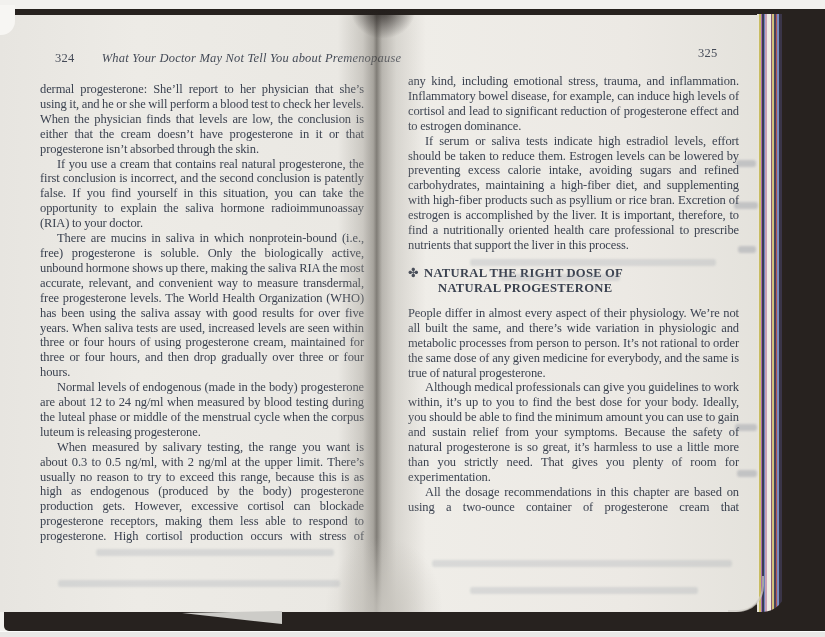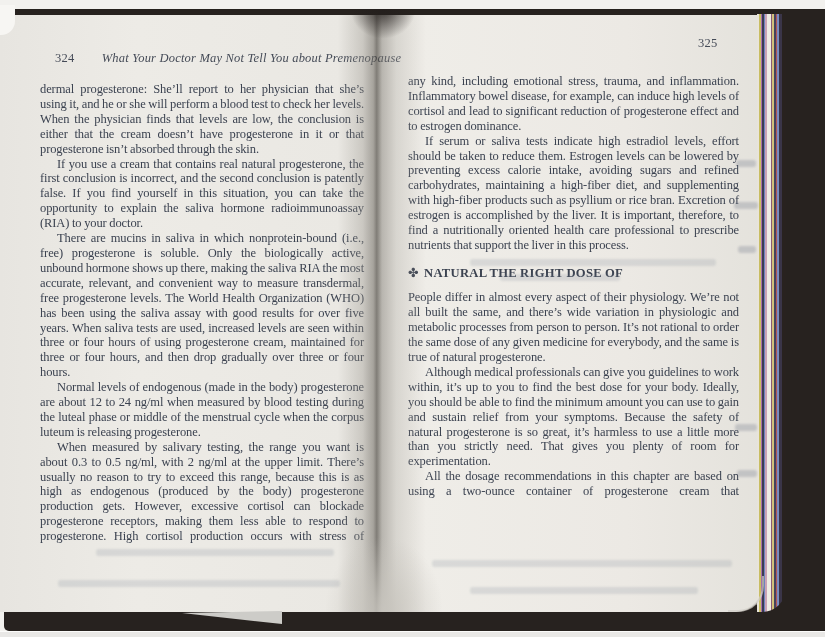--- a/index.html
+++ b/index.html
@@ -132,29 +132,30 @@
   </div>
 
   <div class="col" style="left:40px;top:82px;width:324px;">
     <p>dermal progesterone: She’ll report to her physician that she’s using it, and he or she will perform a blood test to check her levels. When the physician finds that levels are low, the conclusion is either that the cream doesn’t have progesterone in it or that progesterone isn’t absorbed through the skin.</p>
     <p class="ind">If you use a cream that contains real natural progesterone, the first conclusion is incorrect, and the second conclusion is patently false. If you find yourself in this situation, you can take the opportunity to explain the saliva hormone radioimmunoassay (RIA) to your doctor.</p>
     <p class="ind">There are mucins in saliva in which nonprotein-bound (i.e., free) progesterone is soluble. Only the biologically active, unbound hormone shows up there, making the saliva RIA the most accurate, relevant, and convenient way to measure transdermal, free progesterone levels. The World Health Organization (WHO) has been using the saliva assay with good results for over five years. When saliva tests are used, increased levels are seen within three or four hours of using progesterone cream, maintained for three or four hours, and then drop gradually over three or four hours.</p>
     <p class="ind">Normal levels of endogenous (made in the body) progesterone are about 12 to 24 ng/ml when measured by blood testing during the luteal phase or middle of the menstrual cycle when the corpus luteum is releasing progesterone.</p>
     <p class="ind cont-end">When measured by salivary testing, the range you want is about 0.3 to 0.5 ng/ml, with 2 ng/ml at the upper limit. There’s usually no reason to try to exceed this range, because this is as high as endogenous (produced by the body) progesterone production gets. However, excessive cortisol can blockade progesterone receptors, making them less able to respond to progesterone. High cortisol production occurs with stress of</p>
   </div>
 
-  <div class="running-head" style="left:698px;top:36px;">
+  <div class="running-head" style="left:698px;top:46px;">
     <span class="pagenum">325</span>
   </div>
 
   <div class="col" style="left:408px;top:74px;width:331px;">
     <p>any kind, including emotional stress, trauma, and inflammation. Inflammatory bowel disease, for example, can induce high levels of cortisol and lead to significant reduction of progesterone effect and to estrogen dominance.</p>
     <p class="ind">If serum or saliva tests indicate high estradiol levels, effort should be taken to reduce them. Estrogen levels can be lowered by preventing excess calorie intake, avoiding sugars and refined carbohydrates, maintaining a high-fiber diet, and supplementing with high-fiber products such as psyllium or rice bran. Excretion of estrogen is accomplished by the liver. It is important, therefore, to find a nutritionally oriented health care professional to prescribe nutrients that support the liver in this process.</p>
     <div class="sec-heading">
       <span class="orn">✤</span><span class="hl1">NATURAL THE RIGHT DOSE OF</span>
+      <span class="hl2">NATURAL PROGESTERONE</span>
     </div>
     <p>People differ in almost every aspect of their physiology. We’re not all built the same, and there’s wide variation in physiologic and metabolic processes from person to person. It’s not rational to order the same dose of any given medicine for everybody, and the same is true of natural progesterone.</p>
     <p class="ind">Although medical professionals can give you guidelines to work within, it’s up to you to find the best dose for your body. Ideally, you should be able to find the minimum amount you can use to gain and sustain relief from your symptoms. Because the safety of natural progesterone is so great, it’s harmless to use a little more than you strictly need. That gives you plenty of room for experimentation.</p>
     <p class="ind cont-end">All the dosage recommendations in this chapter are based on using a two-ounce container of progesterone cream that</p>
   </div>
 
   <div class="gutter"></div>
   <div class="gutter-top"></div>
   <div class="gutter-bottom"></div>
 

